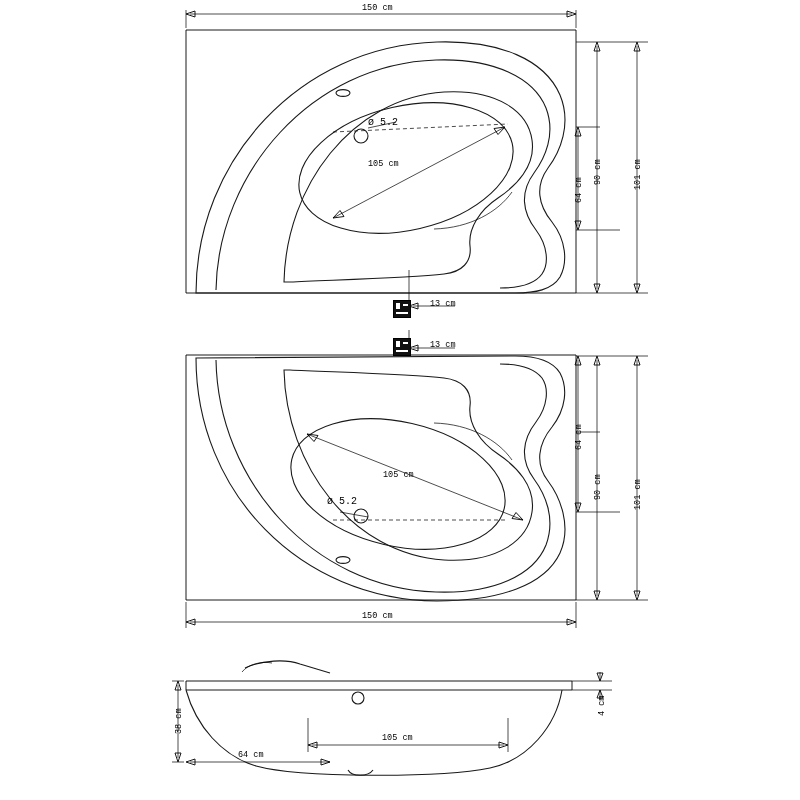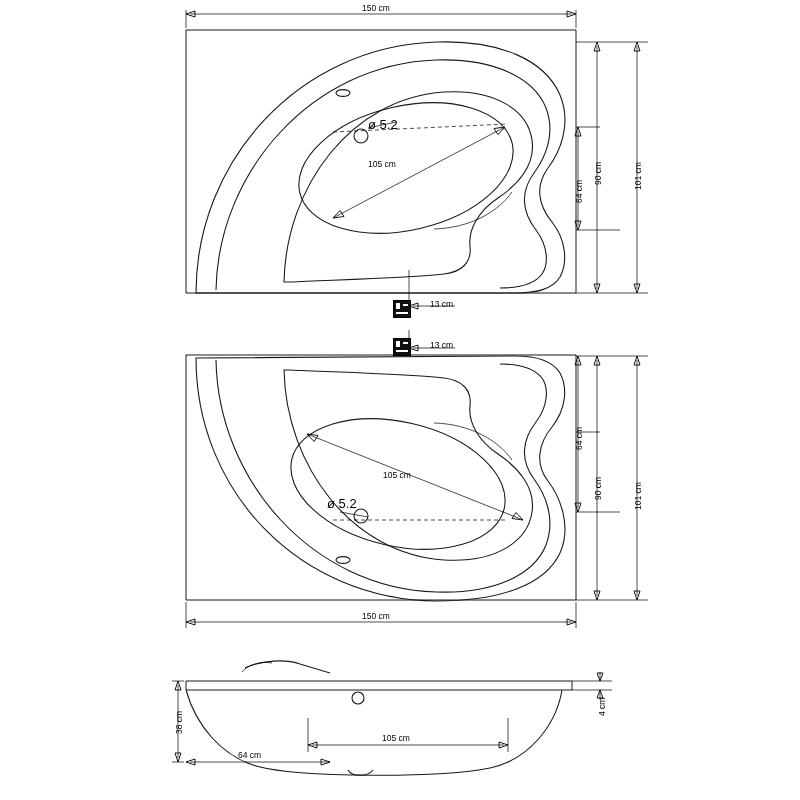--- a/index.html
+++ b/index.html
@@ -9,20 +9,21 @@
   }
   body {
     font-family: "Liberation Sans", sans-serif;
   }
   #sheet {
     position: relative;
     width: 800px;
     height: 800px;
     background: #ffffff;
     overflow: hidden;
+    font-family: Liberation Mono, monospace;
   }
   svg.draw {
     position: absolute;
     left: 0;
     top: 0;
     width: 800px;
     height: 800px;
   }
   .ln {
     stroke: #000000;
@@ -50,21 +51,21 @@
     font-size: 8.5px;
     color: #000000;
     white-space: nowrap;
     line-height: 1;
   }
   .lbl.vert {
     transform-origin: 0 0;
     transform: rotate(-90deg);
   }
   .lbl.small {
-    font-size: 13px;
+    font-size: 10px;
   }
   .tapicon {
     position: absolute;
     width: 16px;
     height: 16px;
     background: #111111;
     border: 1px solid #000;
   }
   .tapicon .cut {
     position: absolute;

